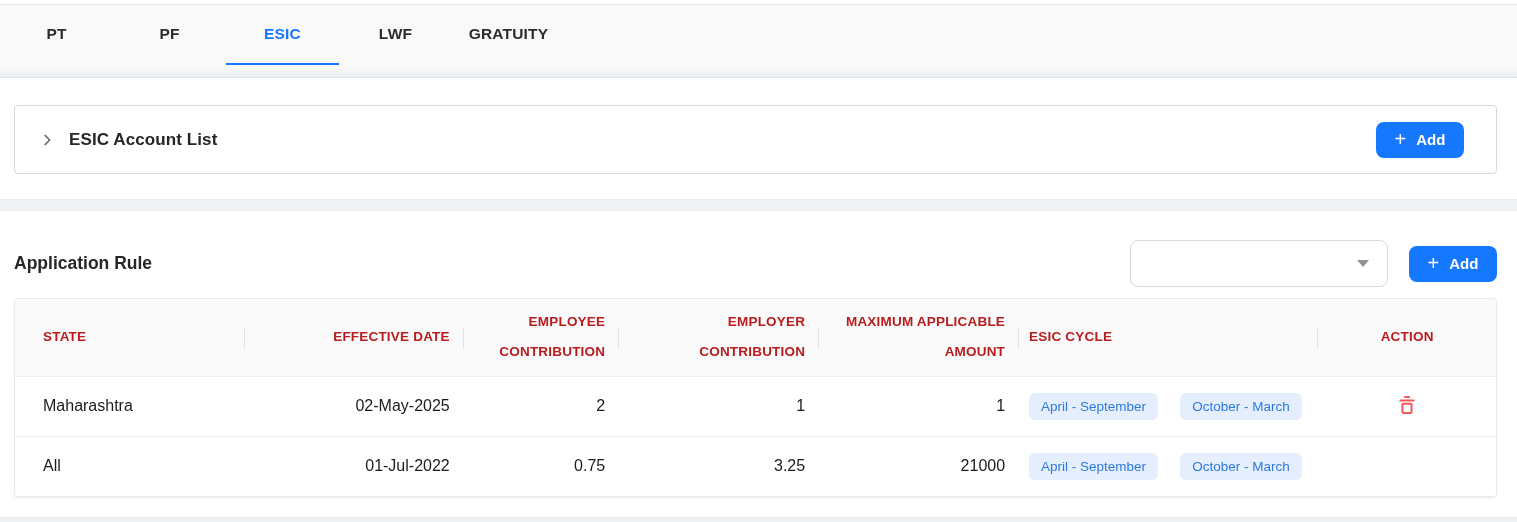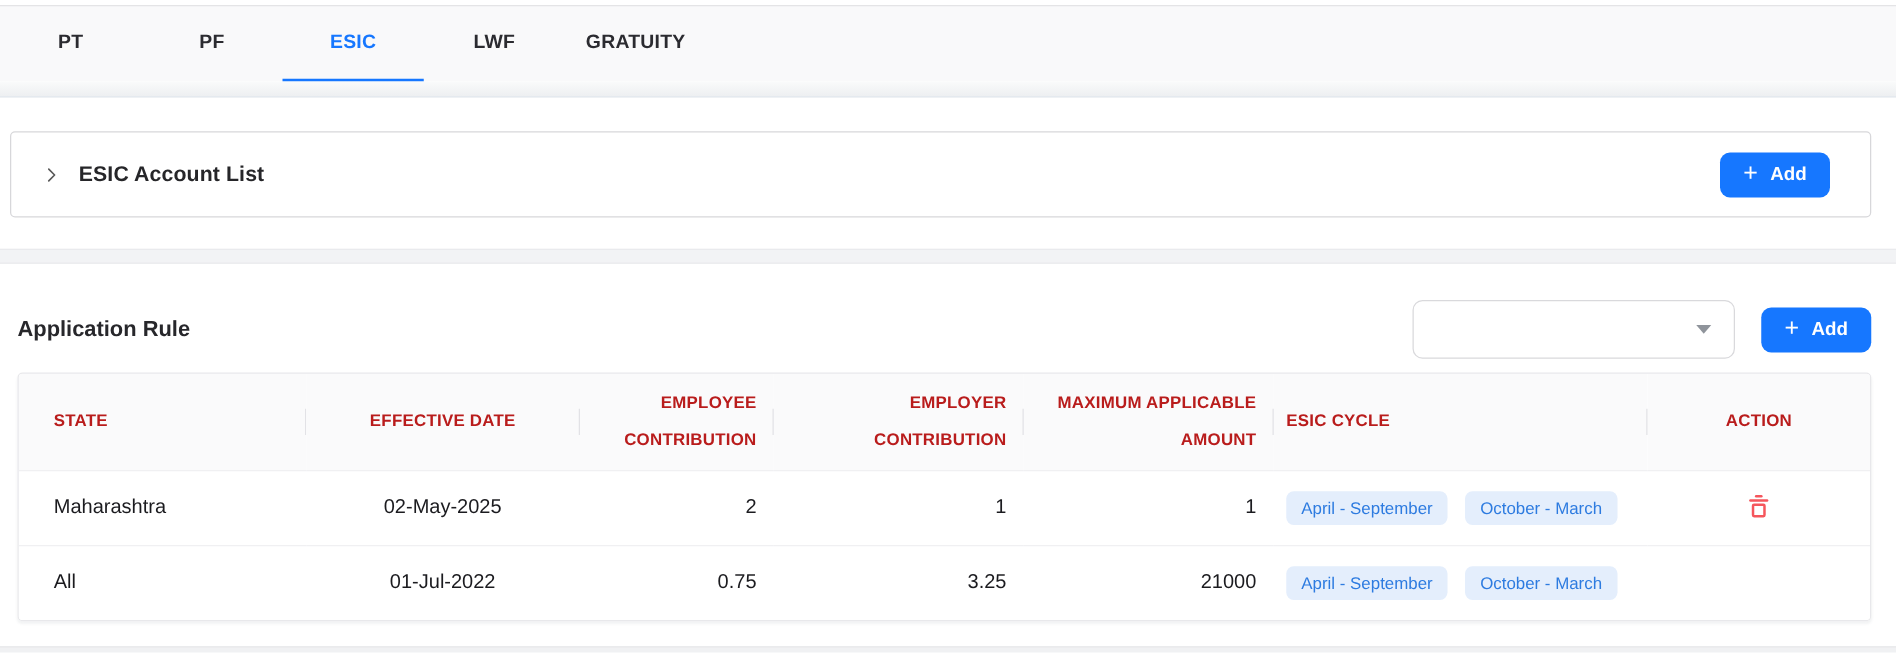--- a/index.html
+++ b/index.html
@@ -34,21 +34,21 @@
   .tab.active { color: #1677ff; border-bottom-color: #1677ff; }
 
   .tab-shadow {
     height: 13px;
     background: linear-gradient(#fafbfb, #edeff1);
     border-bottom: 1px solid #dde3ea;
   }
 
   
   .account-card {
-    margin: 27px 20px 0 8px;
+    margin: 27px 20px 0 14px;
     height: 69px;
     border: 1px solid #d7d7da;
     border-radius: 4px;
     background: #ffffff;
     display: flex;
     align-items: center;
     padding: 0 32px 0 24px;
   }
   .account-card .chevron {
     display: flex; align-items: center;
@@ -155,26 +155,26 @@
     height: 60px;
     font-size: 16px;
     color: #1b1b1f;
     padding: 0 14px;
     border-top: 1px solid #f0f0f2;
     vertical-align: middle;
     background: #ffffff;
   }
   .col-state   { text-align: left; }
   th.col-state, td.col-state { padding-left: 28px; }
-  .col-date    { text-align: center; }
+  .col-date    { text-align: right; }
   .col-num     { text-align: right; }
   .col-cycle   { text-align: left; padding-left: 10px; }
   .col-action  { text-align: center; }
 
-  .cycle-cell { display: flex; align-items: center; gap: 14px; }
+  .cycle-cell { display: flex; align-items: center; gap: 22px; }
   .pill {
     background: #e4eefc;
     color: #2d7be0;
     font-size: 13.5px;
     font-weight: 500;
     padding: 6px 12px;
     border-radius: 6px;
     white-space: nowrap;
   }
 

